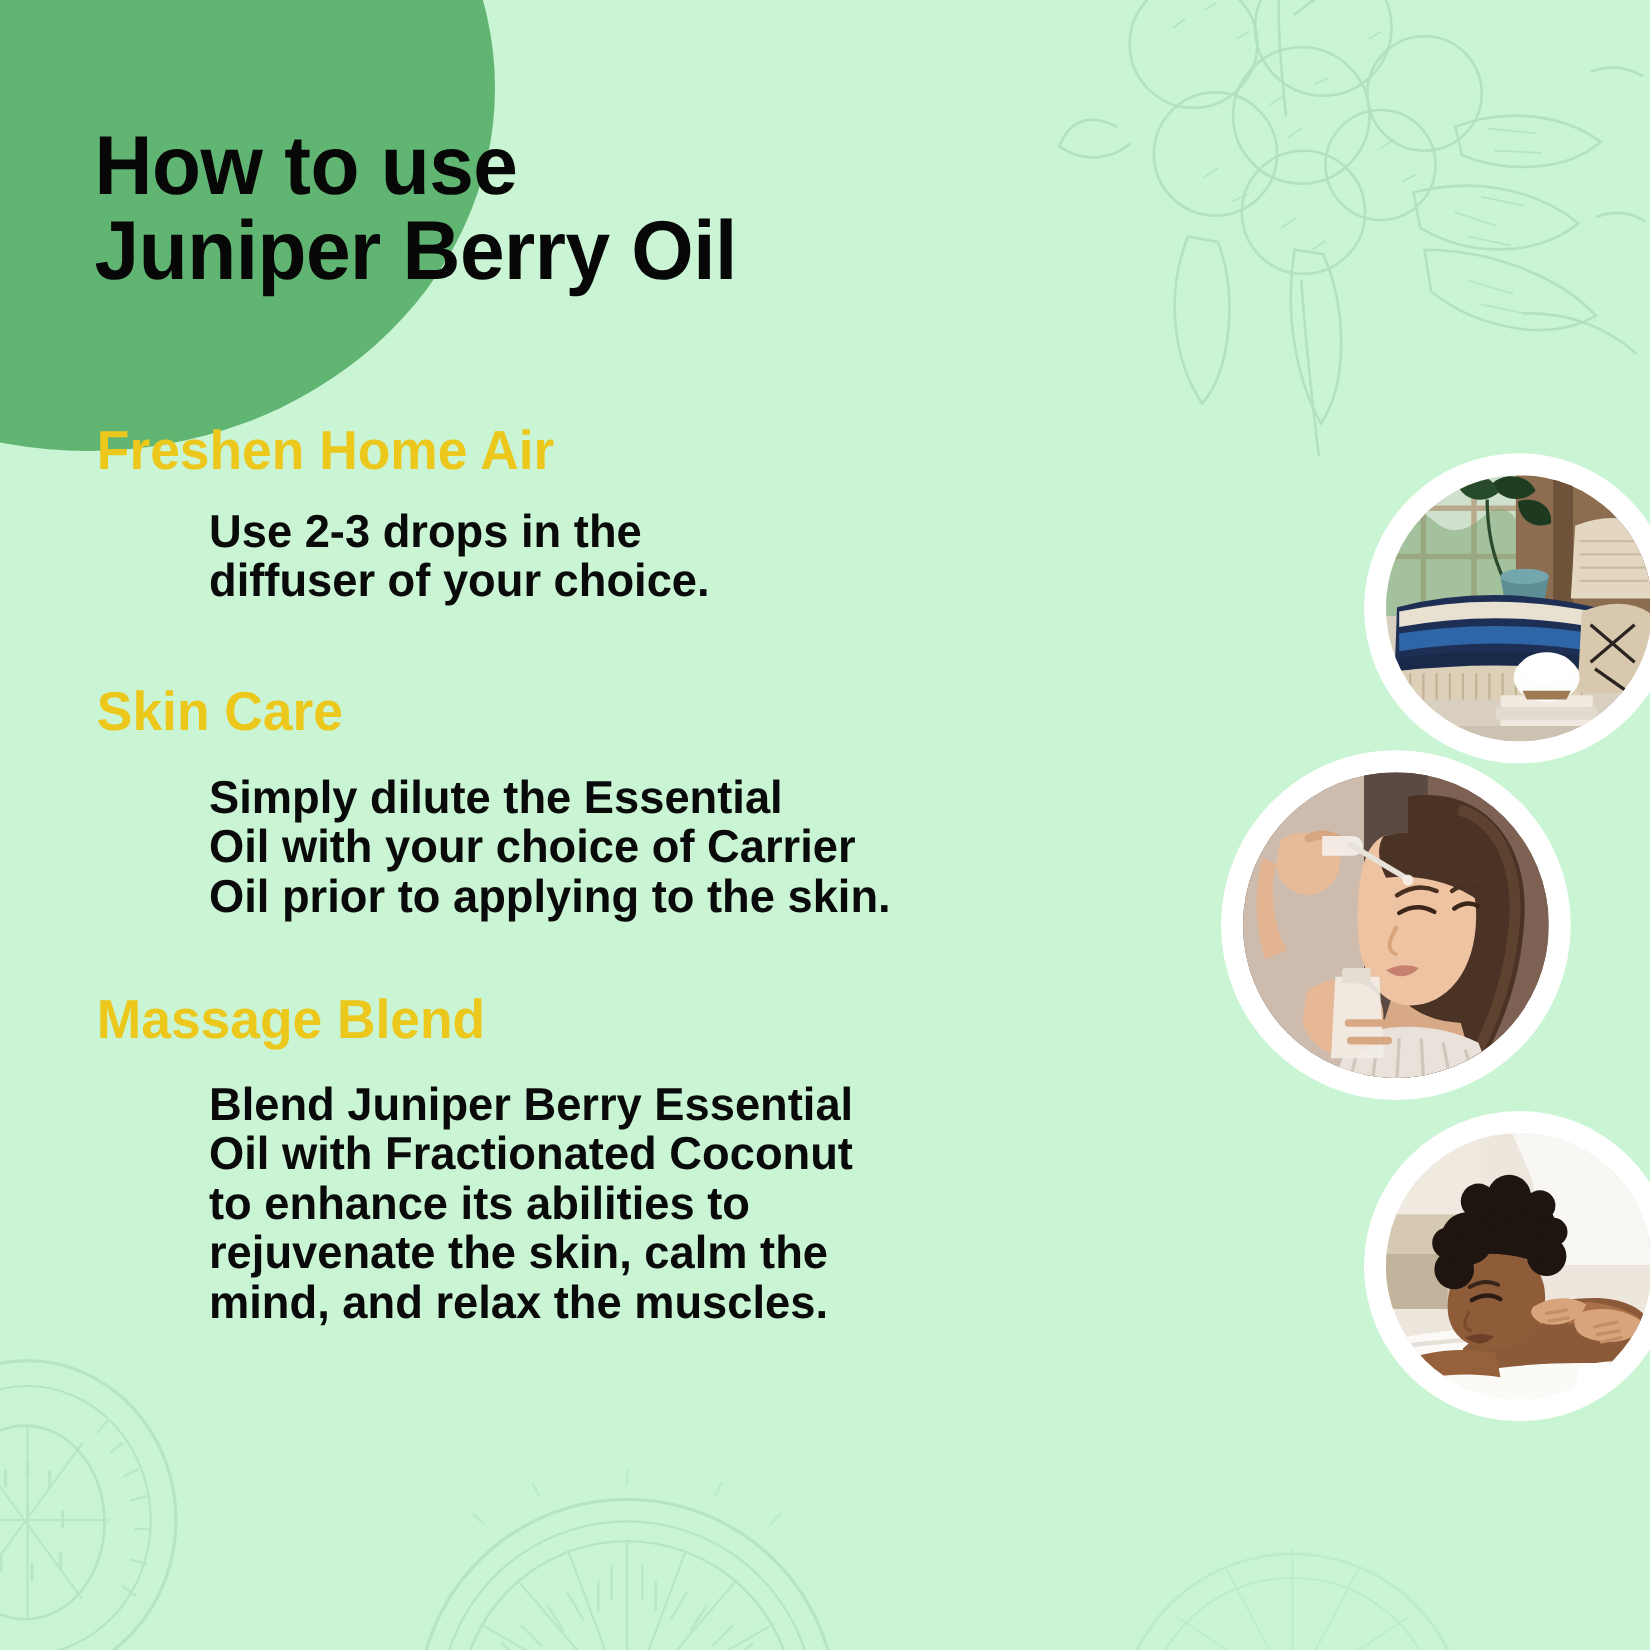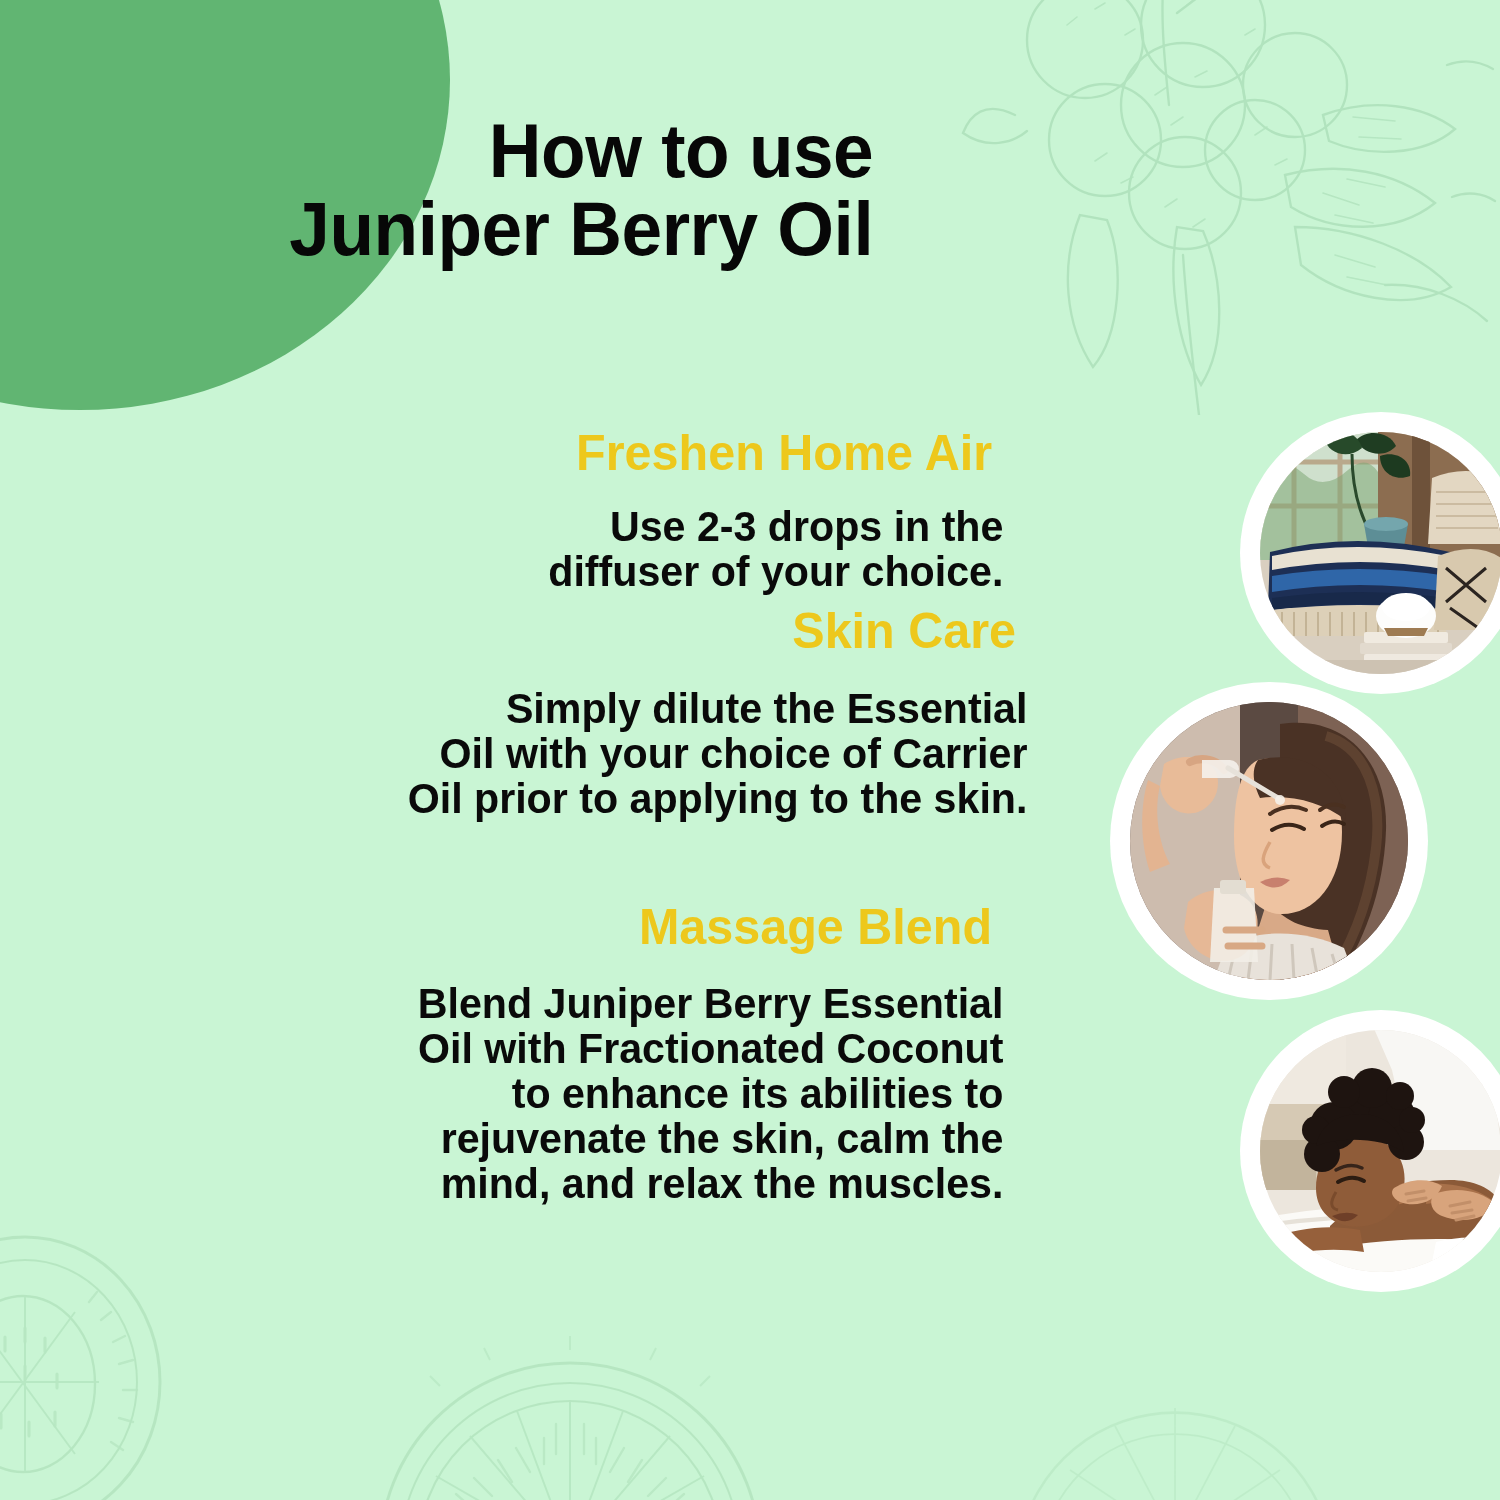--- a/index.html
+++ b/index.html
@@ -69,21 +69,20 @@
     height: 220px;
     opacity: 0.35;
   }
 
   
   .content {
     position: relative;
     z-index: 5;
     width: 1500px;
     height: 1184px;
-    text-align: right;
   }
 
   .title-block {
     position: absolute;
     left: 86px;
     top: 112px;
     width: 820px;
   }
 
   .title-line {
@@ -128,24 +127,24 @@
     font-weight: bold;
     font-size: 42px;
     line-height: 45px;
     color: #0a0a0a;
     margin-left: 190px;
     transform: scaleX(0.98);
     transform-origin: left center;
     white-space: pre-line;
   }
 
-  #sec-0 { top: 382px; margin-top: 44px; }
+  #sec-0 { top: 382px; }
   #sec-0 .section-body { margin-top: 24px; }
 
-  #sec-1 { top: 604px; margin-left: 24px; }
+  #sec-1 { top: 620px; }
   #sec-1 .section-body { margin-top: 28px; }
 
   #sec-2 { top: 900px; }
   #sec-2 .section-body { margin-top: 27px; }
 
   
   .photo {
     position: absolute;
     border-radius: 50%;
     background: #ffffff;

